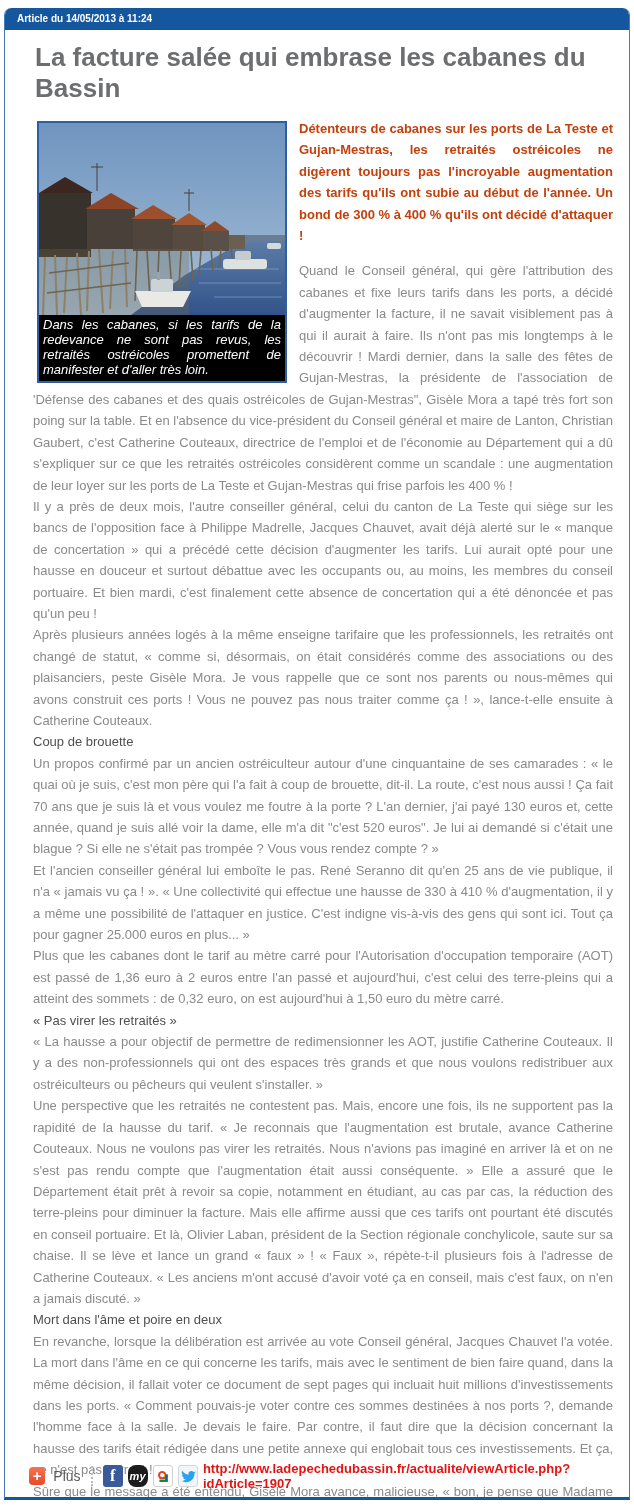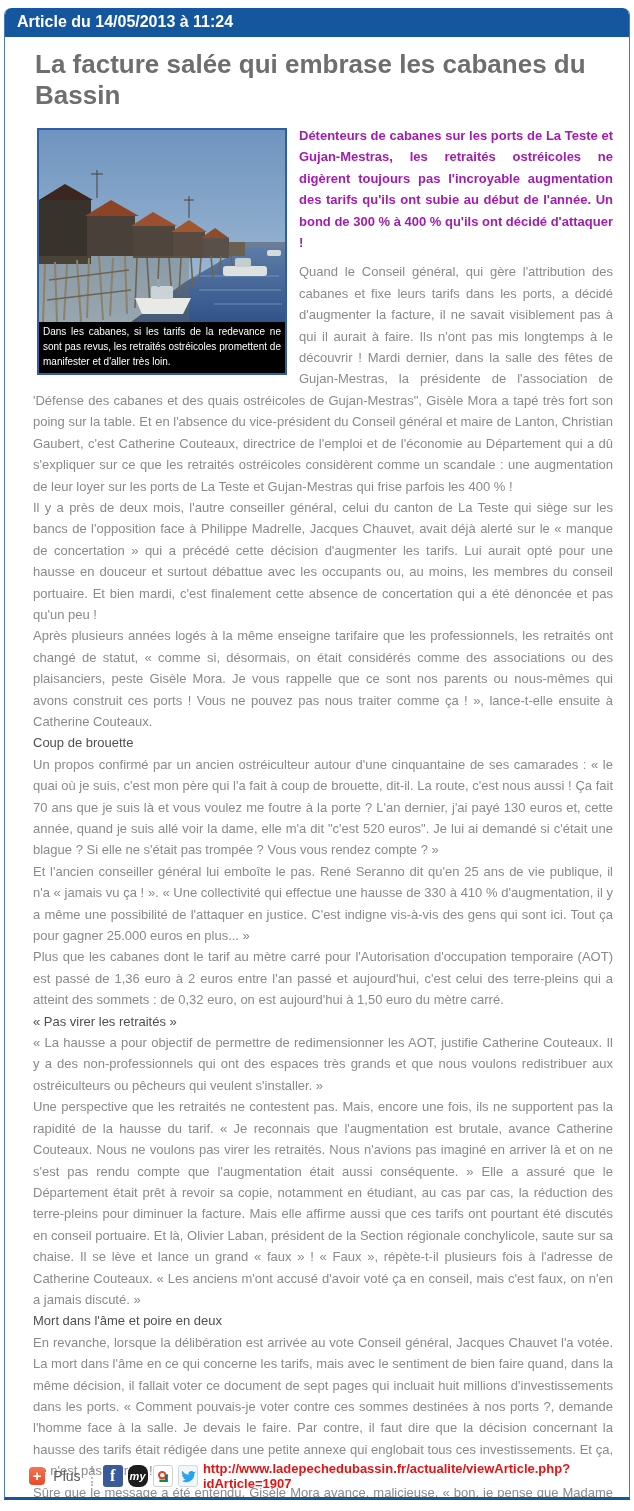--- a/index.html
+++ b/index.html
@@ -7,43 +7,44 @@
   body { height:1511px; position:relative; }
 
   .frame {
     position:absolute; top:8px; left:4px; width:626px; height:1492px;
     border-left:1px solid #4a7ab5; border-right:1px solid #4a7ab5;
     border-bottom:3px solid #15579f;
     border-top-left-radius:7px; border-top-right-radius:7px;
     background:#fff; overflow:hidden;
   }
   .topbar {
-    background:#15579f; color:#fff; font-size:16px; font-weight:bold;
+    background:#15579f; color:#fff; font-size:10px; font-weight:bold;
     padding:5px 12px 6px 12px;
     border-top-left-radius:6px; border-top-right-radius:6px;
   }
   .content { padding:10px 16px 0 28px; }
 
   h1.title {
     color:#6d6e70; font-size:26px; line-height:31px; font-weight:bold;
     margin:2px 0 14px 2px; letter-spacing:0;
   }
 
   .photo-box {
     float:left; width:250px; margin:3px 12px 4px 4px;
     border:2px solid #2f5fa3; background:#000;
   }
   .photo-box svg { display:block; width:246px; height:192px; }
   .photo-caption {
-    background:#000; color:#fff; font-size:10px; line-height:15px;
+    background:#000; color:#fff; font-size:13px; line-height:15px;
     padding:2px 4px 4px 4px;
+    font-style:italic;
   }
 
   .article { font-size:13px; line-height:21.4px; color:#8a8a8a; text-align:justify; }
-  .article p.intro { font-weight:bold; color:#a21caf; margin-bottom:8px; }
+  .article p.intro { font-weight:bold; color:#c2410c; margin-bottom:14px; }
   .article p.block { margin:0; }
   .article p.subhead { font-weight:normal; color:#4f4f4f; margin:0; text-align:left; }
   .clear { clear:both; }
 
   .sharebar {
     position:absolute; left:24px; right:12px; bottom:8px; height:26px;
     display:flex; align-items:center;
   }
   .addthis {
     width:18px; height:18px; border-radius:4px;

